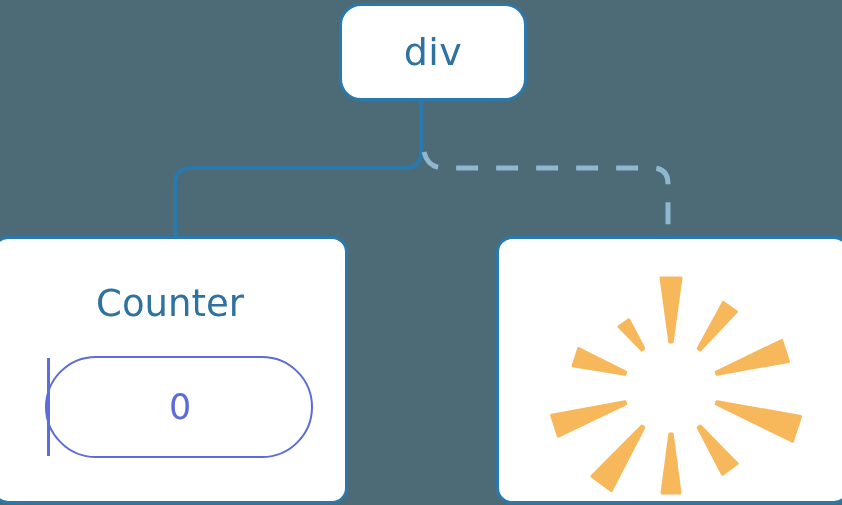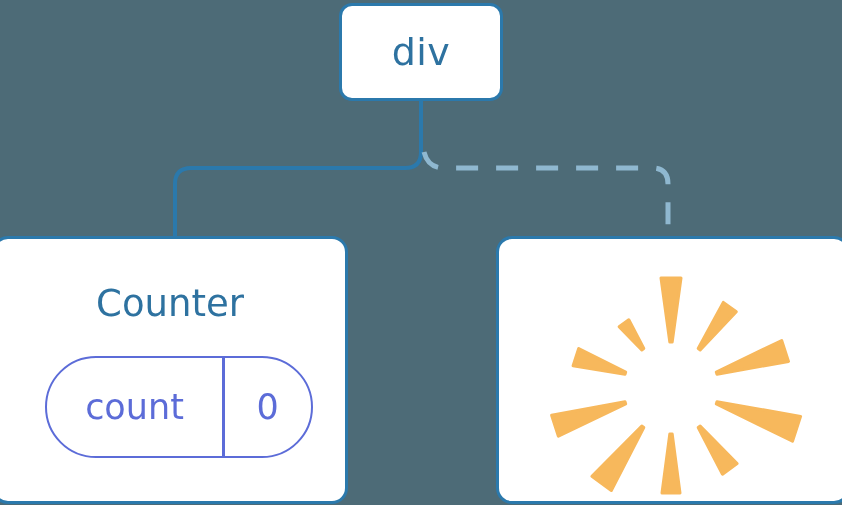--- a/index.html
+++ b/index.html
@@ -32,23 +32,23 @@
   .node {
     position: absolute;
     background: #ffffff;
     border: 3px solid #2b79ac;
     border-radius: 14px;
     box-sizing: border-box;
   }
   #node-div {
     left: 339px;
     top: 3px;
-    width: 164px;
+    width: 188px;
     height: 98px;
-    border-radius: 13px;
+    border-radius: 22px;
     display: flex;
     align-items: center;
     justify-content: center;
   }
   #node-div .node-title {
     font-size: 38px;
     color: #2e72a0;
     letter-spacing: 0.5px;
     line-height: 1;
   }
@@ -139,21 +139,20 @@
   </svg>
 
   <div class="node" id="node-div">
     <span class="node-title">div</span>
   </div>
 
   <div class="node" id="node-counter">
     <span class="node-title">Counter</span>
 
     <div class="state-pill">
-      <span class="state-key">count</span>
       <span class="state-divider"></span>
       <span class="state-val">0</span>
     </div>
   </div>
 
   <div class="node" id="node-burst">
     <svg class="burst" id="burst-svg" viewBox="0 0 354 268" width="354" height="268" aria-hidden="true">
         <path d="M 173.2 103.0 L 170.8 103.0 L 162.0 39.0 L 182.0 39.0 Z" fill="#f7b85c" stroke="#f7b85c" stroke-width="3" stroke-linejoin="round"></path>
         <path d="M 201.2 110.9 L 199.2 109.5 L 224.3 63.4 L 237.3 72.8 Z" fill="#f7b85c" stroke="#f7b85c" stroke-width="3" stroke-linejoin="round"></path>
         <path d="M 218.0 135.3 L 217.3 133.0 L 282.7 101.5 L 289.5 122.4 Z" fill="#f7b85c" stroke="#f7b85c" stroke-width="3" stroke-linejoin="round"></path>

